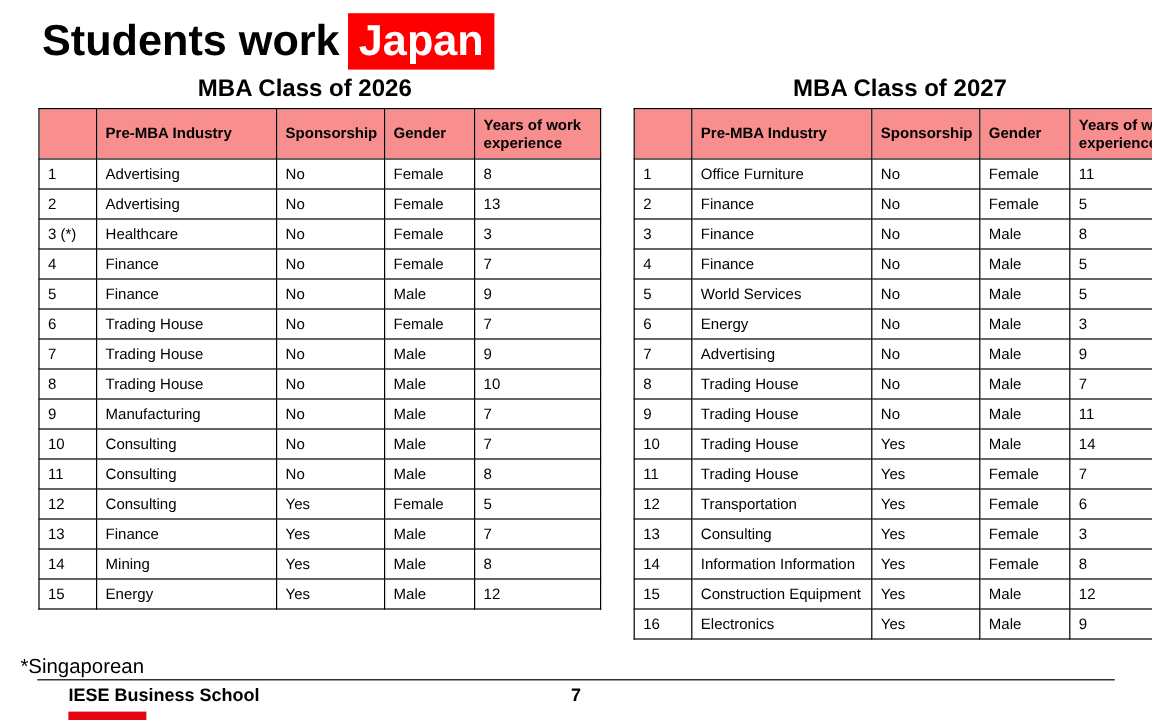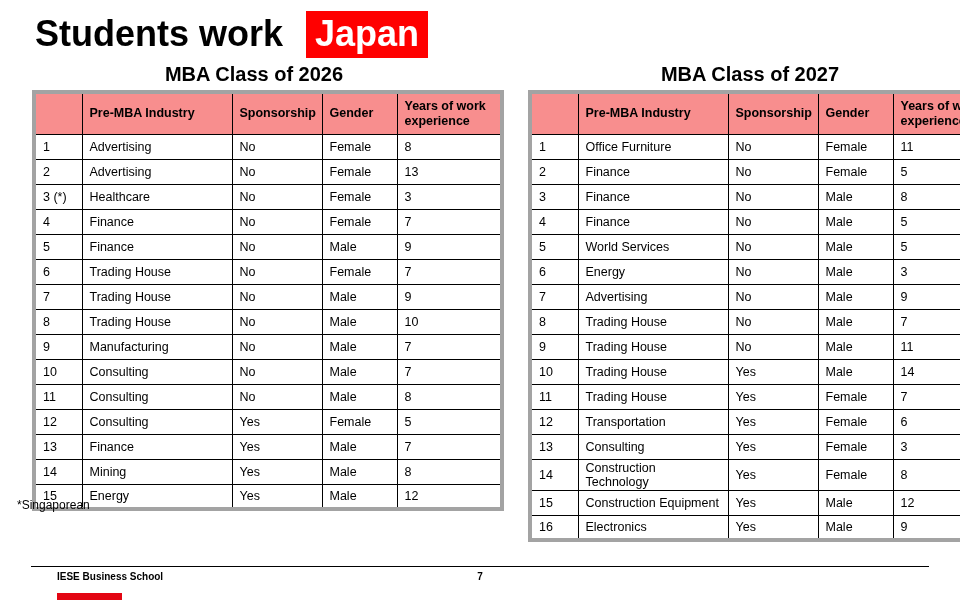--- a/index.html
+++ b/index.html
@@ -16,34 +16,34 @@
   
   .title {
     position: absolute; top: 11px; left: 35px;
     font-size: 36px; font-weight: 700; line-height: 46px;
     letter-spacing: 0px; white-space: nowrap;
   }
   .title .hl {
     background: var(--highlight-bg, #FF0000);
     color: var(--highlight-text, #FFFFFF);
     padding: 2px 9px 4px 9px;
-    margin-left: 23px;
+    margin-left: 7px;
   }
 
   
   .tbl { position: absolute; top: 62px; width: 468px; padding-left: 24px; }
   .tbl.left  { left: 8px; }
   .tbl.right { left: 488px; margin-left: 16px; }
   .cap {
     text-align: center; font-size: 20px; font-weight: 700;
     height: 24px; line-height: 24px; margin-bottom: 4px;
   }
   table {
     border-collapse: collapse; table-layout: fixed;
-    width: 468px; border: 4px solid #a3a3a3;
+    width: 468px; border: 1px solid #a3a3a3;
   }
   th, td {
     border: 1px solid #000;
     font-size: 12.5px;
     text-align: left; vertical-align: middle;
     padding: 1px 7px;
     overflow: hidden; white-space: normal;
   }
   th {
     background: var(--header-bg, #F88E8E);
@@ -51,30 +51,30 @@
   }
   td { height: 25px; font-weight: 400; }
   col.c0 { width: 48px; }
   col.c1 { width: 150px; }
   col.c2 { width: 90px; }
   col.c3 { width: 75px; }
   col.c4 { width: 105px; }
 
   
   .footnote {
-    position: absolute; left: 17px; top: 498px;
-    font-size: 12px;
+    position: absolute; left: 17px; top: 546px;
+    font-size: 17px;
   }
 
   
   .footer-line {
     position: absolute; left: 31px; top: 566px; width: 898px;
     border-top: 1.5px solid #000;
   }
-  .footer { position: absolute; top: 571px; left: 0; width: 960px; height: 18px; font-size: 10px; }
+  .footer { position: absolute; top: 571px; left: 0; width: 960px; height: 18px; font-size: 15px; }
   .footer-org  { position: absolute; left: 57px; font-weight: 700; }
   .footer-page { position: absolute; left: 0; width: 100%; text-align: center; font-weight: 700; }
   .footer-tagline { position: absolute; right: 34px; font-weight: 400; }
 
   
   .iese-logo {
     position: absolute; left: 57px; top: 593px;
     width: 65px; height: 7px;
     background: var(--logo-red, #E30613);
   }
@@ -321,21 +321,21 @@
           </tr>
           <tr>
             <td>13</td>
             <td>Consulting</td>
             <td>Yes</td>
             <td>Female</td>
             <td>3</td>
           </tr>
           <tr>
             <td>14</td>
-            <td>Construction Technology</td>
+            <td>Information Information</td>
             <td>Yes</td>
             <td>Female</td>
             <td>8</td>
           </tr>
           <tr>
             <td>15</td>
             <td>Construction Equipment</td>
             <td>Yes</td>
             <td>Male</td>
             <td>12</td>

